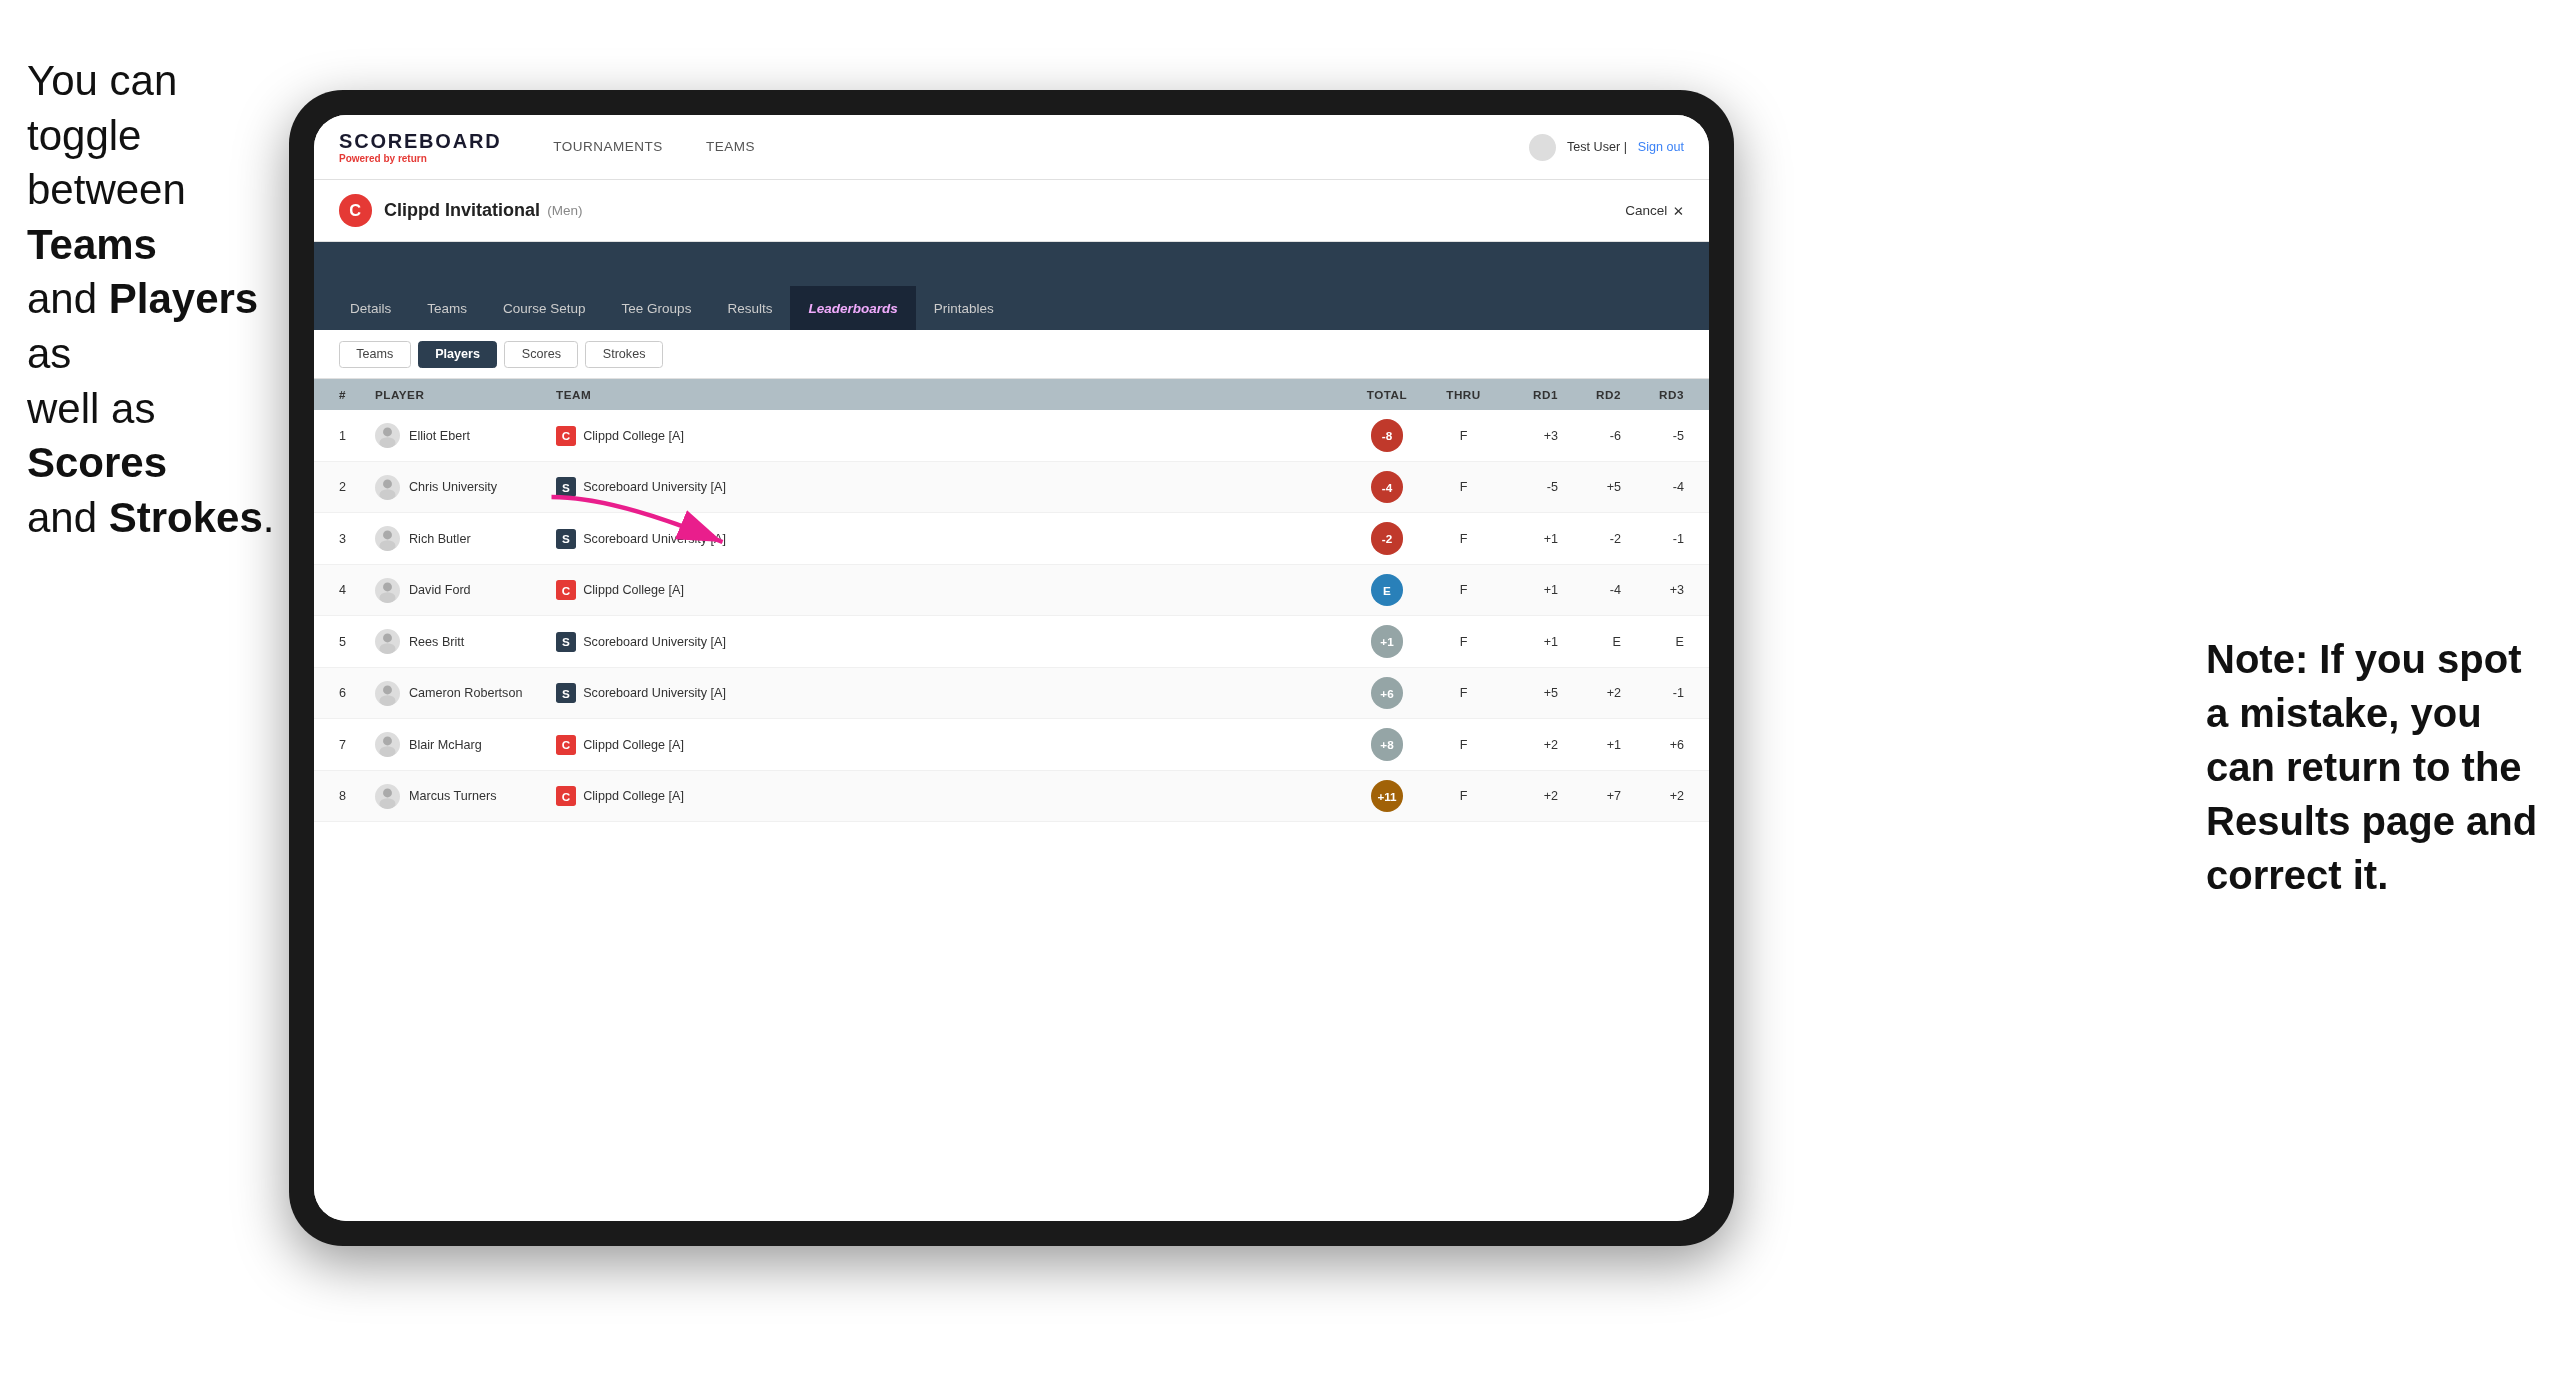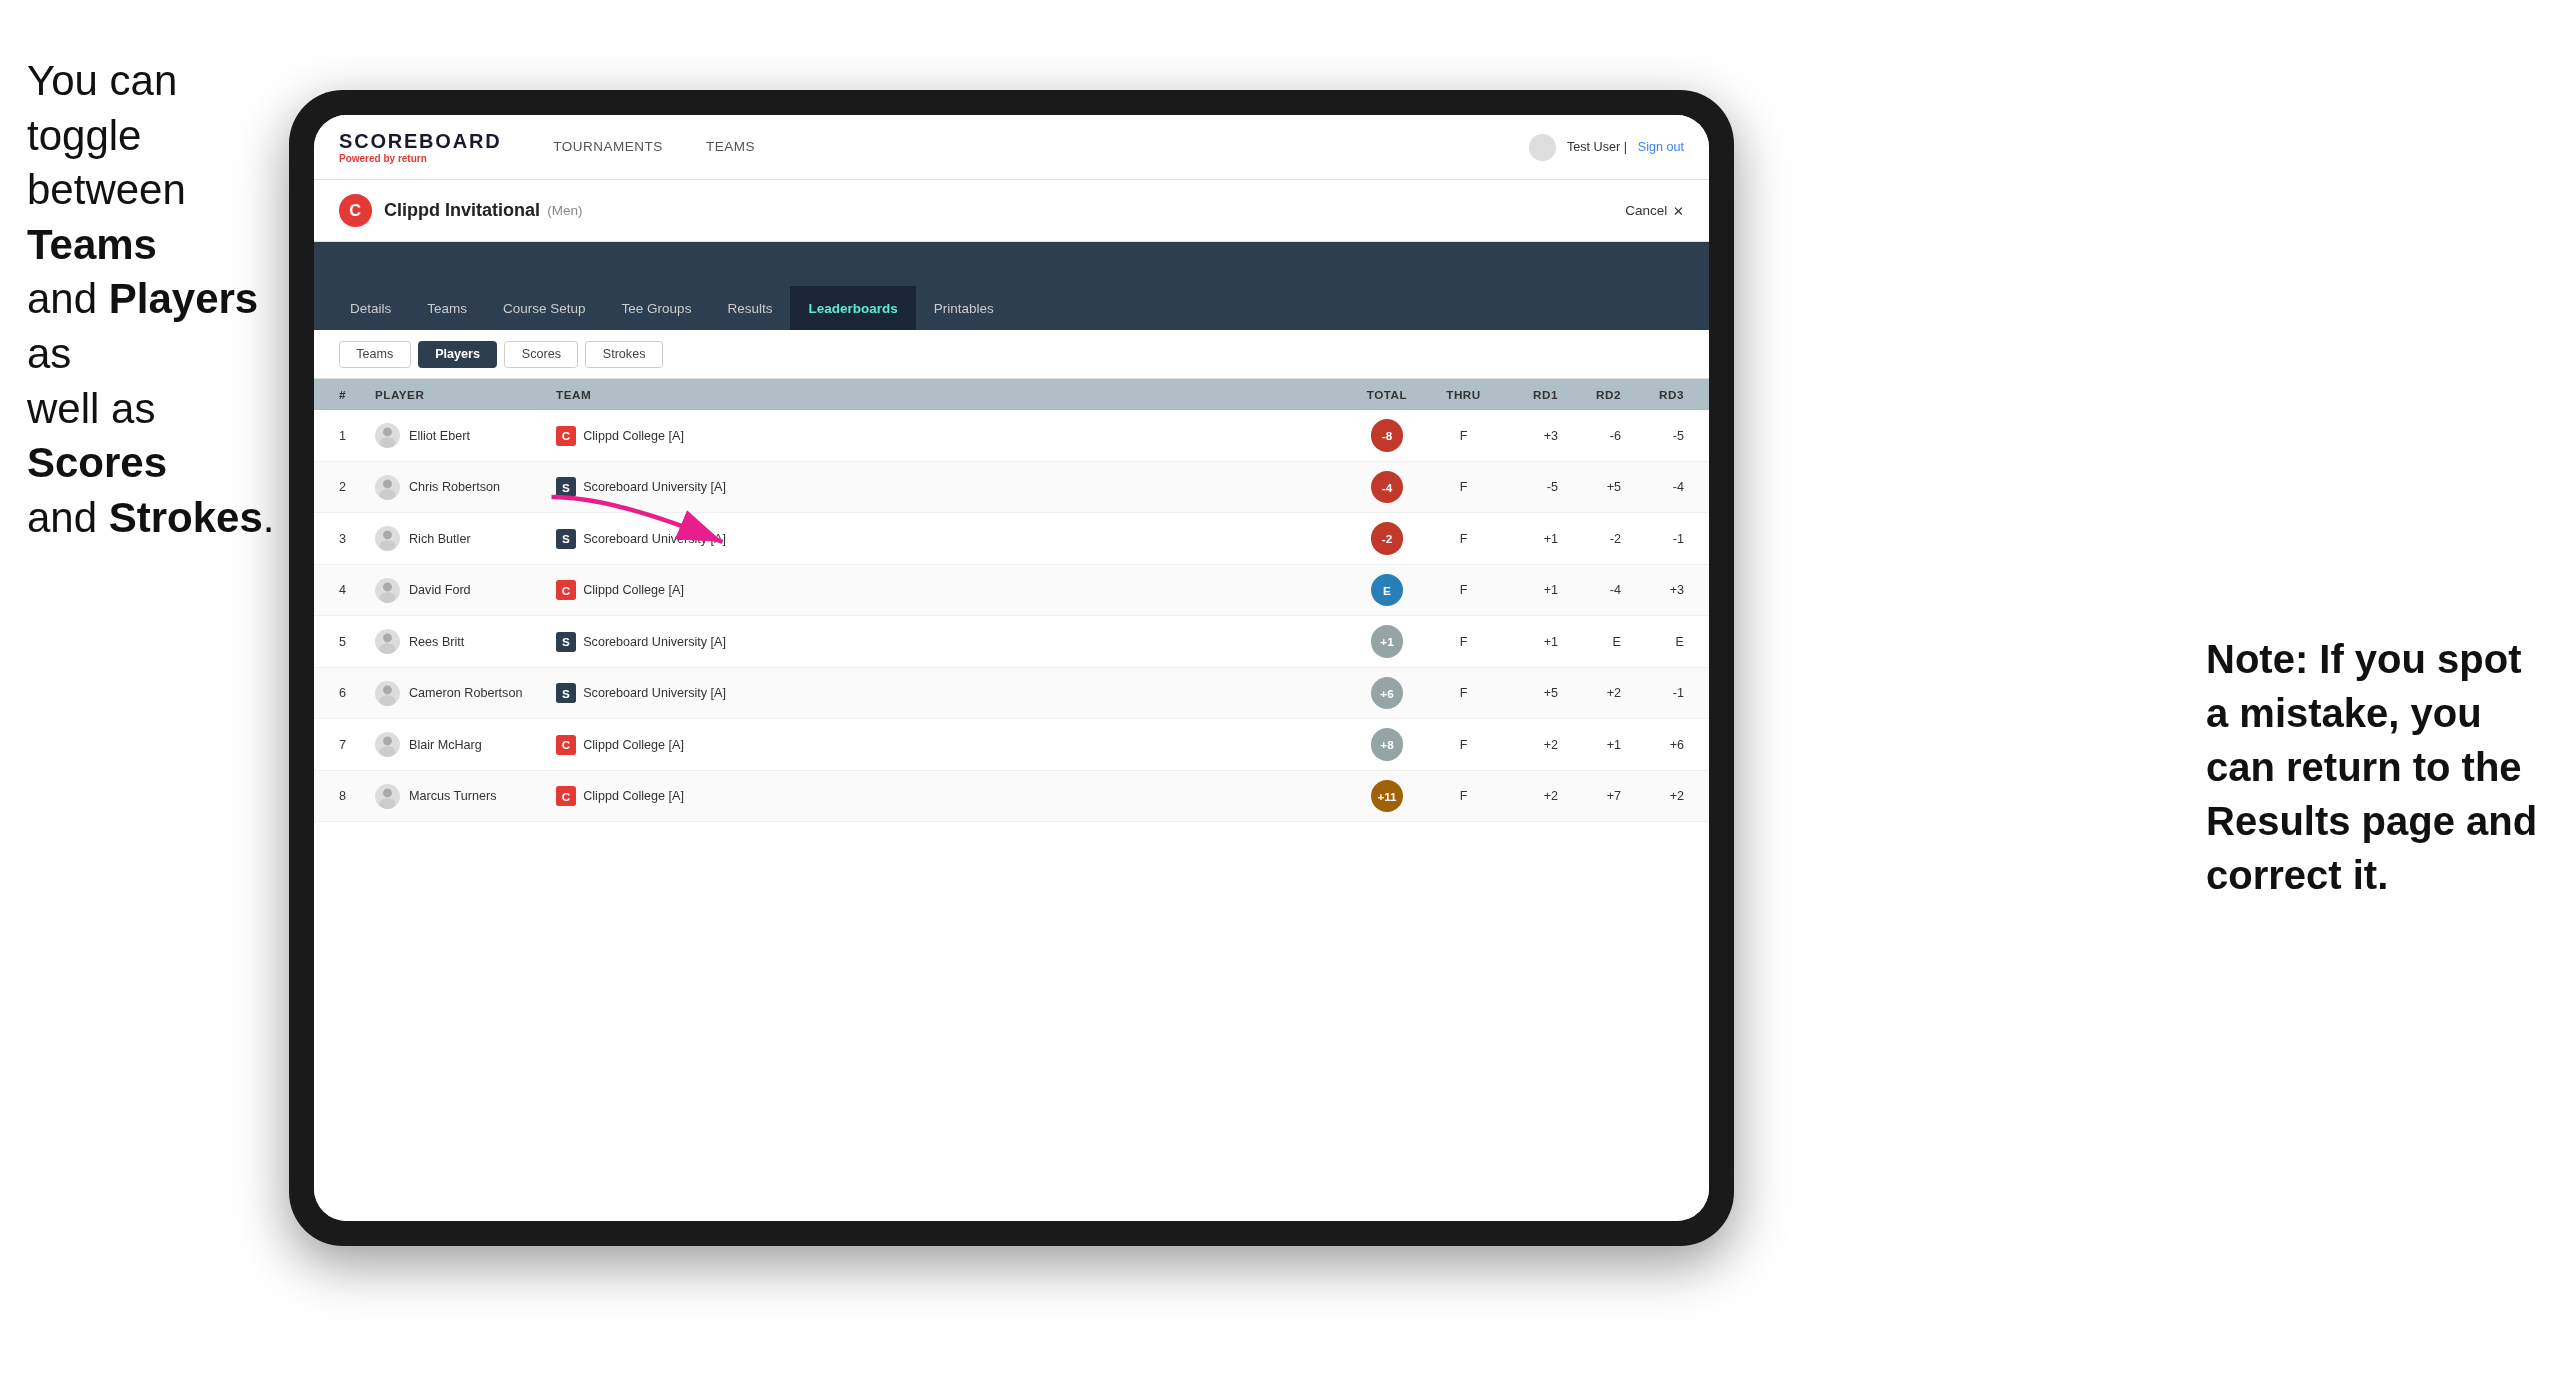--- a/index.html
+++ b/index.html
@@ -174,23 +174,24 @@
     }
     .sub-nav-item {
       padding: 14.4px 18px;
       font-size: 13.5px;
       color: #ccc;
       cursor: pointer;
       font-weight: 400;
       margin-top: 44px;
     }
     .sub-nav-item.active {
-      color: #5eead4;
+      color: #f0abfc;
       background: #1a2637;
       font-weight: 600;
+      font-style: italic;
     }
 
     
     .toggle-bar {
       background: #ffffff;
       display: flex;
       align-items: center;
       padding: 10.8px 25px;
       gap: 7.2px;
       border-bottom: 0.9px solid #e0e0e0;
@@ -406,21 +407,21 @@
   </div>
           <div class="table-row">
     <span>2</span>
     <div class="player-cell">
       <div class="player-avatar">
         <svg viewBox="0 0 28 28" xmlns="http://www.w3.org/2000/svg">
           <circle cx="14" cy="10" r="5" fill="#aaa"></circle>
           <ellipse cx="14" cy="22" rx="9" ry="6" fill="#ccc"></ellipse>
         </svg>
       </div>
-      <span>Chris Robertson</span>
+      <span>Chris University</span>
     </div>
     <div class="team-cell">
       <div class="team-logo" style="background:#2c3e50;display:flex;align-items:center;justify-content:center;color:white;font-size:11.7px;font-weight:700;border-radius:2.7px;">S</div>
       <span>Scoreboard University [A]</span>
     </div>
     <div style="display:flex;justify-content:center;">
       <span class="score-badge" style="background:#c0392b;">-4</span>
     </div>
     <span class="col-center">F</span>
     <span class="col-right">-5</span>

